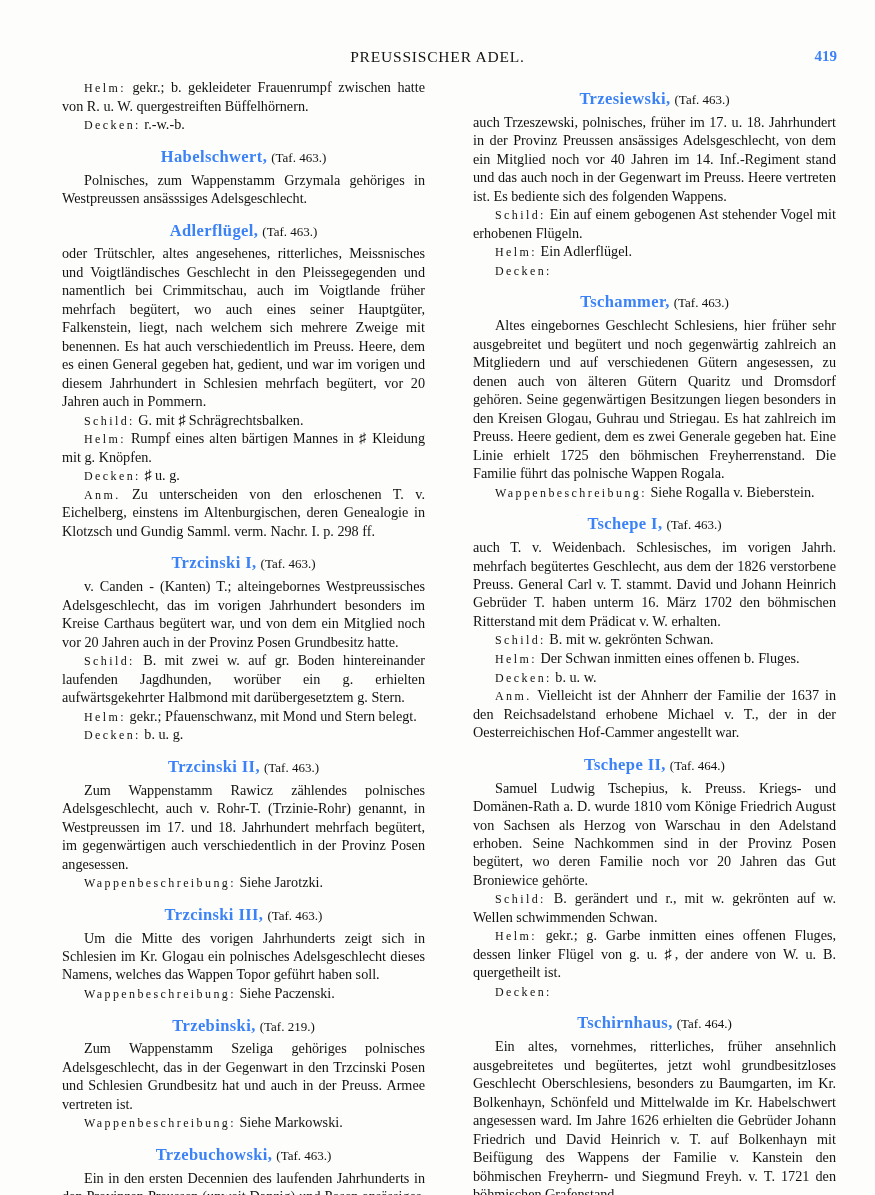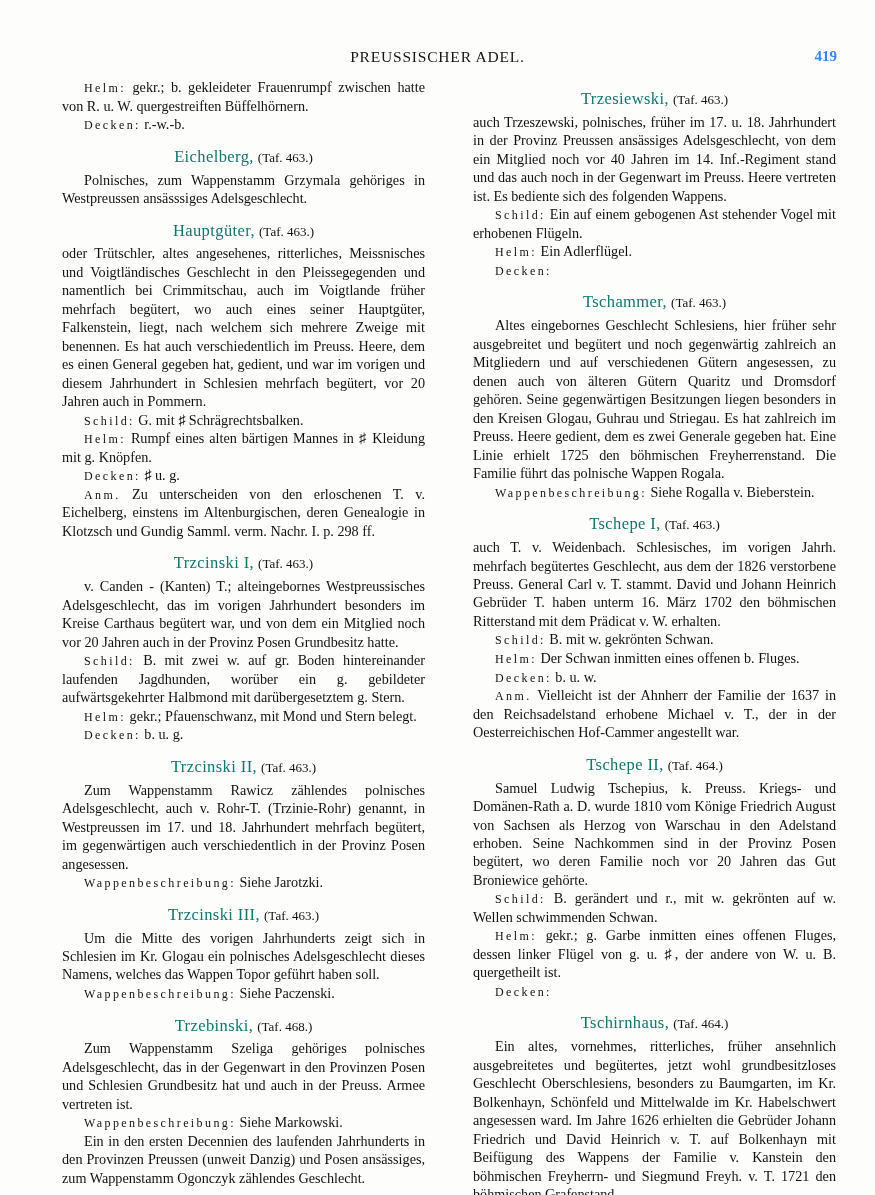--- a/index.html
+++ b/index.html
@@ -61,24 +61,24 @@
   
   .entry { margin: 0; }
 
   .entry-head {
     text-align: center;
     margin: 14px 0 4px 0;
     line-height: 1.15;
   }
   .entry-head.tight { margin-top: 12px; }
   .entry-name {
-    font-weight: normal;
+    font-weight: bold;
     font-size: 16.5px;
     letter-spacing: 0.4px;
-    color: #0f766e;
+    color: #3b82f6;
   }
   .entry-taf {
     font-size: 13px;
     color: #111;
   }
 
   p.para {
     margin: 0;
     font-size: 14.2px;
     line-height: 1.30;
@@ -110,45 +110,45 @@
 
     <div class="col">
 
       <div class="entry">
         <p class="para indent"><span class="sp">Helm:</span><span> gekr.; b. gekleideter Frauenrumpf zwischen hatte von R. u. W. quergestreiften Büffelhörnern.</span></p>
         <p class="para indent"><span class="sp">Decken:</span><span> r.-w.-b.</span></p>
       </div>
 
       <div class="entry">
         <div class="entry-head">
-          <span class="entry-name">Eichelberg,</span>
+          <span class="entry-name">Habelschwert,</span>
           <span class="entry-taf">(Taf. 463.)</span>
         </div>
         <p class="para indent">Polnisches, zum Wappenstamm Grzymala gehöriges in Westpreussen ansässsiges Adelsgeschlecht.</p>
       </div>
 
       <div class="entry">
         <div class="entry-head">
-          <span class="entry-name">Hauptgüter,</span>
+          <span class="entry-name">Adlerflügel,</span>
           <span class="entry-taf">(Taf. 463.)</span>
         </div>
         <p class="para noindent">oder Trütschler, altes angesehenes, ritterliches, Meissnisches und Voigtländisches Geschlecht in den Pleissegegenden und namentlich bei Crimmitschau, auch im Voigtlande früher mehrfach begütert, wo auch eines seiner Hauptgüter, Falkenstein, liegt, nach welchem sich mehrere Zweige mit benennen. Es hat auch verschiedentlich im Preuss. Heere, dem es einen General gegeben hat, gedient, und war im vorigen und diesem Jahrhundert in Schlesien mehrfach begütert, vor 20 Jahren auch in Pommern.</p>
         <p class="para indent"><span class="sp">Schild:</span><span> G. mit ♯ Schrägrechtsbalken.</span></p>
         <p class="para indent"><span class="sp">Helm:</span><span> Rumpf eines alten bärtigen Mannes in ♯ Kleidung mit g. Knöpfen.</span></p>
         <p class="para indent"><span class="sp">Decken:</span><span> ♯ u. g.</span></p>
         <p class="para indent"><span class="sp">Anm.</span><span> Zu unterscheiden von den erloschenen T. v. Eichelberg, einstens im Altenburgischen, deren Genealogie in Klotzsch und Gundig Samml. verm. Nachr. I. p. 298 ff.</span></p>
       </div>
 
       <div class="entry">
         <div class="entry-head">
           <span class="entry-name">Trzcinski I,</span>
           <span class="entry-taf">(Taf. 463.)</span>
         </div>
         <p class="para indent">v.  Canden - (Kanten)  T.; alteingebornes Westpreussisches Adelsgeschlecht, das im vorigen Jahrhundert besonders im Kreise Carthaus begütert war, und von dem ein Mitglied noch vor 20 Jahren auch in der Provinz Posen Grundbesitz hatte.</p>
-        <p class="para indent"><span class="sp">Schild:</span><span> B. mit zwei w. auf gr. Boden hintereinander laufenden Jagdhunden, worüber ein g. gebildeter aufwärtsgekehrter Halbmond mit darübergesetztem g. Stern.</span></p>
+        <p class="para indent"><span class="sp">Schild:</span><span> B. mit zwei w. auf gr. Boden hintereinander laufenden Jagdhunden, worüber ein g. erhielten aufwärtsgekehrter Halbmond mit darübergesetztem g. Stern.</span></p>
         <p class="para indent"><span class="sp">Helm:</span><span> gekr.; Pfauenschwanz, mit Mond und Stern belegt.</span></p>
         <p class="para indent"><span class="sp">Decken:</span><span> b. u. g.</span></p>
       </div>
 
       <div class="entry">
         <div class="entry-head">
           <span class="entry-name">Trzcinski II,</span>
           <span class="entry-taf">(Taf. 463.)</span>
         </div>
         <p class="para indent">Zum Wappenstamm Rawicz zählendes polnisches Adelsgeschlecht, auch v. Rohr-T. (Trzinie-Rohr) genannt, in Westpreussen im 17. und 18. Jahrhundert mehrfach begütert, im gegenwärtigen auch verschiedentlich in der Provinz Posen angesessen.</p>
@@ -160,27 +160,31 @@
           <span class="entry-name">Trzcinski III,</span>
           <span class="entry-taf">(Taf. 463.)</span>
         </div>
         <p class="para indent">Um die Mitte des vorigen Jahrhunderts zeigt sich in Schlesien im Kr. Glogau ein polnisches Adelsgeschlecht dieses Namens, welches das Wappen Topor geführt haben soll.</p>
         <p class="para indent"><span class="sp">Wappenbeschreibung:</span><span> Siehe Paczenski.</span></p>
       </div>
 
       <div class="entry">
         <div class="entry-head">
           <span class="entry-name">Trzebinski,</span>
-          <span class="entry-taf">(Taf. 468.)</span>
-        </div>
-        <p class="para indent">Zum Wappenstamm Szeliga gehöriges polnisches Adelsgeschlecht, das in der Gegenwart in den Provinzen Posen und Schlesien Grundbesitz hat und auch in der Preuss. Armee vertreten ist.</p>
+          <span class="entry-taf">(Taf. 219.)</span>
+        </div>
+        <p class="para indent">Zum Wappenstamm Szeliga gehöriges polnisches Adelsgeschlecht, das in der Gegenwart in den Trzcinski Posen und Schlesien Grundbesitz hat und auch in der Preuss. Armee vertreten ist.</p>
         <p class="para indent"><span class="sp">Wappenbeschreibung:</span><span> Siehe Markowski.</span></p>
       </div>
 
       <div class="entry">
+        <div class="entry-head">
+          <span class="entry-name">Trzebuchowski,</span>
+          <span class="entry-taf">(Taf. 463.)</span>
+        </div>
         <p class="para indent">Ein in den ersten Decennien des laufenden Jahrhunderts in den Provinzen Preussen (unweit Danzig) und Posen ansässiges, zum Wappenstamm Ogonczyk zählendes Geschlecht.</p>
 
       </div>
 
     </div>
 
     <div class="col">
 
       <div class="entry">
         <div class="entry-head tight">

